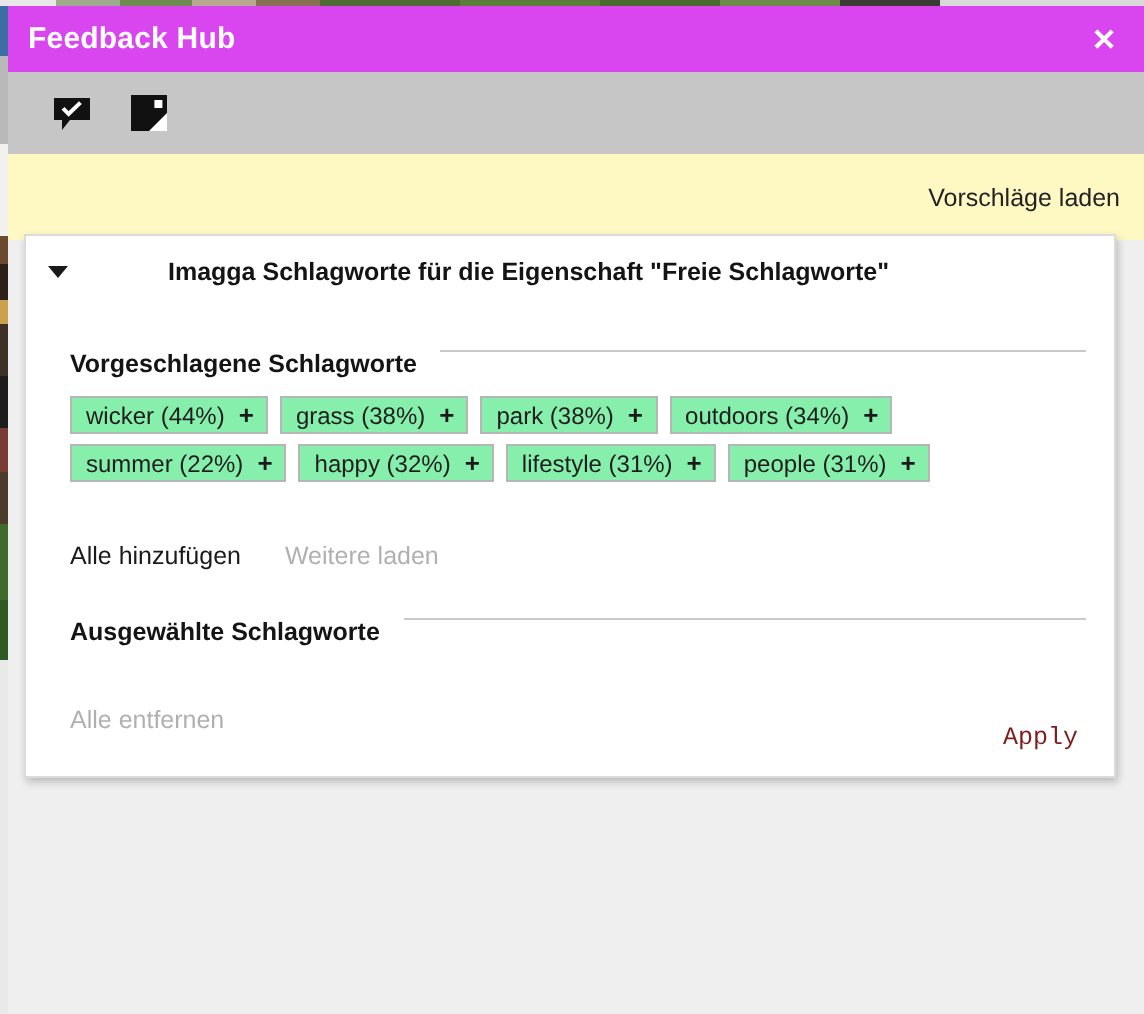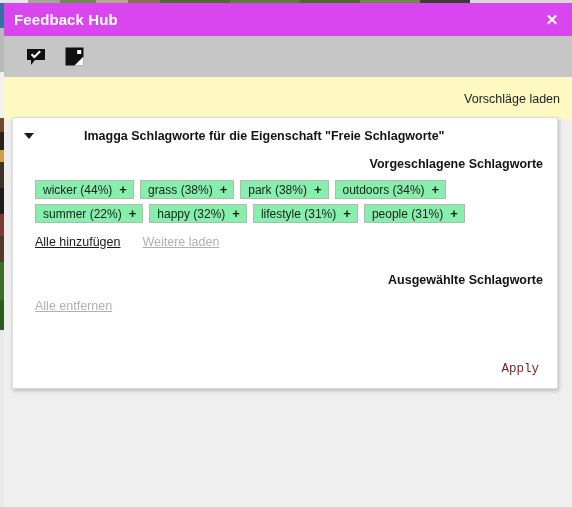--- a/index.html
+++ b/index.html
@@ -179,23 +179,22 @@
   }
   #group-title {
     font-size: 12.5px;
     font-weight: bold;
     color: #141414;
   }
 
   
   .section-head {
     display: flex;
-    align-items: flex-end;
-    margin: 14px 14px 0 22px;
-    flex-direction: column;
+    align-items: flex-start;
+    margin: 32px 14px 0 22px;
   }
   .section-head .label {
     font-size: 12.5px;
     font-weight: bold;
     color: #141414;
     white-space: nowrap;
   }
   .section-head .rule {
     flex: 1;
     height: 1px;
@@ -234,23 +233,23 @@
 
   
   .link-row {
     margin: 12px 14px 0 22px;
     display: flex;
     align-items: center;
     gap: 22px;
   }
   .link {
     font-size: 12.5px;
-    text-decoration: underline;
     cursor: pointer;
     white-space: nowrap;
+    margin-top: 18px;
   }
   .link.enabled { color: #1a1a1a; }
   .link.disabled { color: #b0b0b0; cursor: default; }
 
   #selected-section-head { margin-top: 24px; }
   #remove-all-row { margin-top: 12px; }
 
   
   #apply-button {
     position: absolute;

